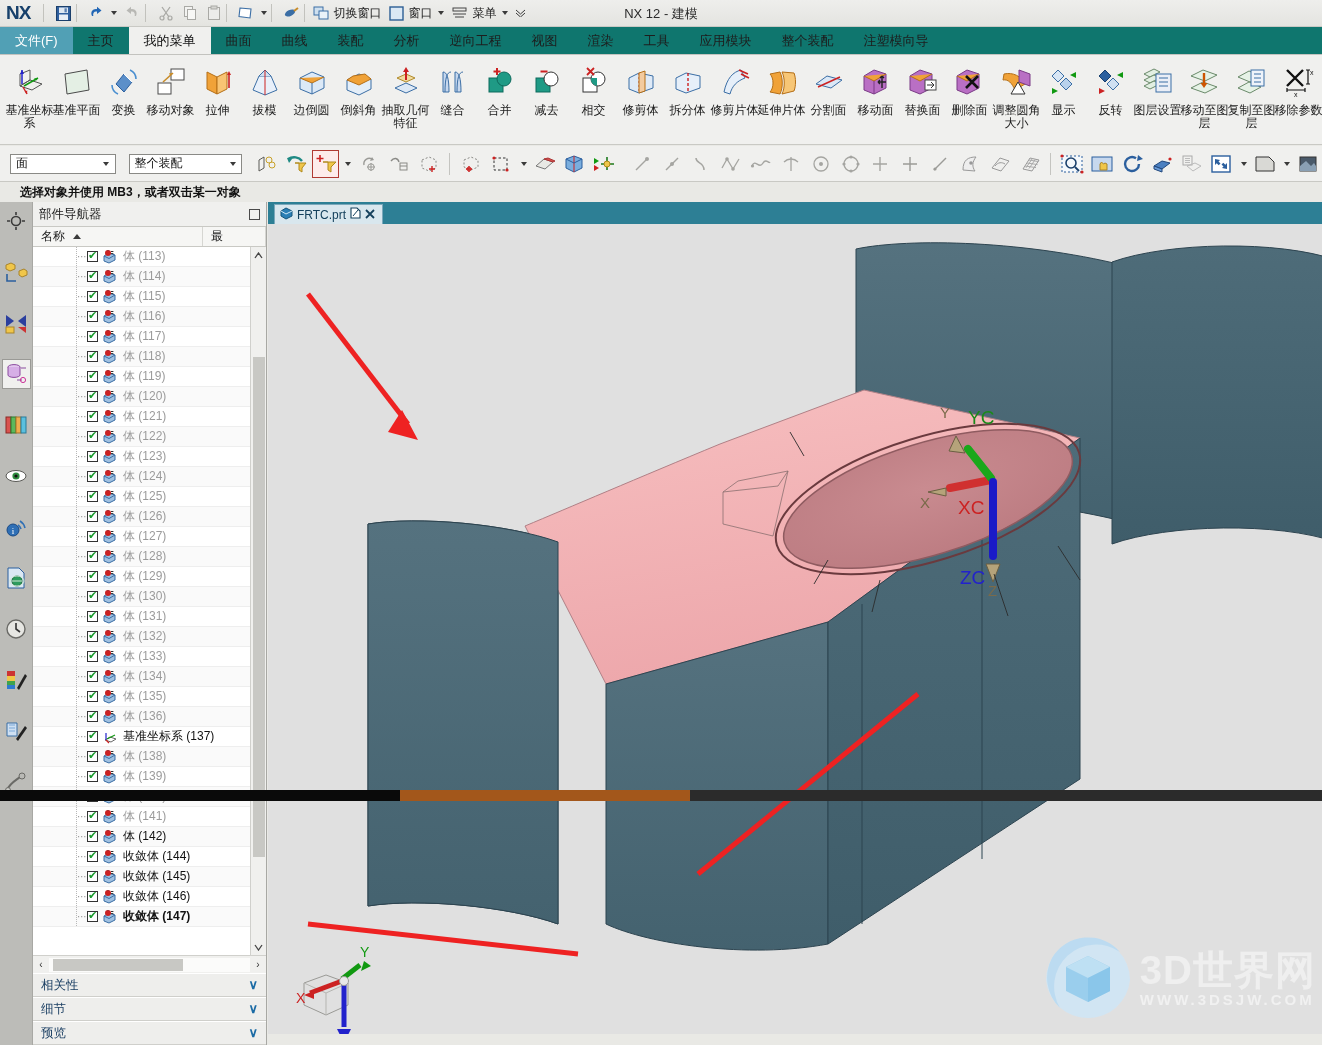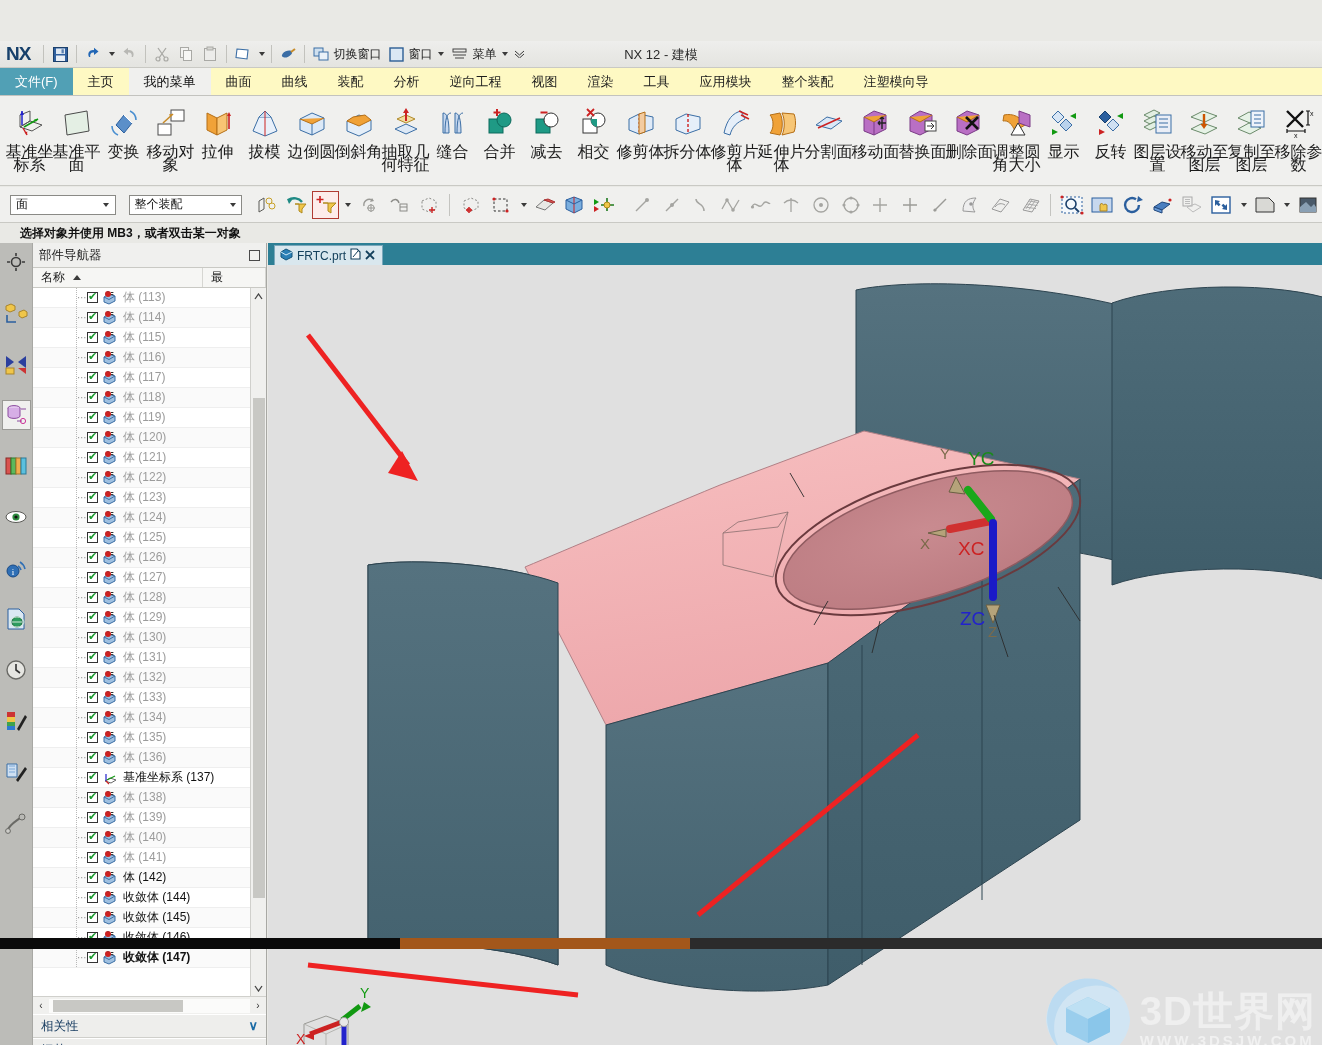--- a/index.html
+++ b/index.html
@@ -1,47 +1,47 @@
 <!DOCTYPE html>
 <html><head>
 <meta charset="utf-8">
 <style>
   * { box-sizing: border-box; margin:0; padding:0; }
   html,body{ width:1322px; height:1045px; overflow:hidden; }
   body{
     font-family:"Liberation Sans","DejaVu Sans",sans-serif;
     font-size:12px; color:#1b1b1b; background:#e9e9e5;
   }
-  #app{ position:relative; width:1322px; height:908px;margin-top:41px; }
+  #app{ position:relative; width:1322px; height:801px; }
 
   
   .titlebar{
     position:absolute; left:0; top:0; width:1322px; height:27px;
     background:linear-gradient(#eeeeec,#e4e4e0);
     border-bottom:1px solid #c9c9c4;
     display:flex; align-items:center;
   }
   .nx-logo{
     font-size:19px; font-weight:bold; color:#17406b; letter-spacing:-1px;
     padding:0 9px 0 6px; font-family:"Liberation Sans",sans-serif;
   }
   .tb-sep{ width:1px; height:18px; background:#c2c2bd; margin:0 4px; }
-  .qa{ width:24px; height:22px; display:flex; align-items:center; justify-content:center; }
+  .qa{ width:24px; height:22px; display:flex; align-items:center; justify-content:flex-end; }
   .qa svg{ display:block; }
   .qa.txt{ width:auto; padding:0 4px; font-size:12px; color:#222; gap:4px; }
   .caret{ width:0;height:0;border-left:3.5px solid transparent;border-right:3.5px solid transparent;border-top:4px solid #3a3a3a; margin-left:2px;}
   .title-text{
     position:absolute; left:0; right:0; top:0; height:27px; line-height:27px;
     text-align:center; font-size:13px; color:#2b2b2b; pointer-events:none;
   }
 
   
   .menubar{
     position:absolute; left:0; top:27px; width:1322px; height:28px;
-    background:#fef9c3; border-bottom:1px solid #c3c3bf;
+    background:#0f766e; border-bottom:1px solid #c3c3bf;
     display:flex; align-items:stretch;
   }
   .mtab{
     padding:0 15px; display:flex; align-items:center; font-size:13px;
     color:#1d1d1d; cursor:default; white-space:nowrap;
   }
   .mtab.file{ background:#51a0b5; color:#fff; }
   .mtab.active{ background:#f0f0ee; color:#111; }
 
   
@@ -49,21 +49,21 @@
     position:absolute; left:0; top:55px; width:1322px; height:90px;
     background:#f0f0ee; border-bottom:1px solid #c9c9c4;
     display:flex; align-items:flex-start; padding:4px 0 0 6px; overflow:hidden;
   }
   .rcmd{
     width:47px; min-width:47px; display:flex; flex-direction:column;
     align-items:center; padding-top:3px; cursor:default;
   }
   .rcmd .ico{ height:40px; display:flex; align-items:center; justify-content:center; }
   .rcmd .lbl{
-    font-size:16px; color:#1b1b1b; text-align:center; line-height:13px;
+    font-size:12px; color:#1b1b1b; text-align:center; line-height:13px;
     margin-top:2px; width:50px; word-break:break-all;
   }
 
   
   .seltoolbar{
     position:absolute; left:0; top:146px; width:1322px; height:36px;
     background:#f0f0ee; border-bottom:1px solid #c9c9c4;
     display:flex; align-items:center; padding-left:10px; gap:2px; overflow:hidden;
   }
   .combo{

